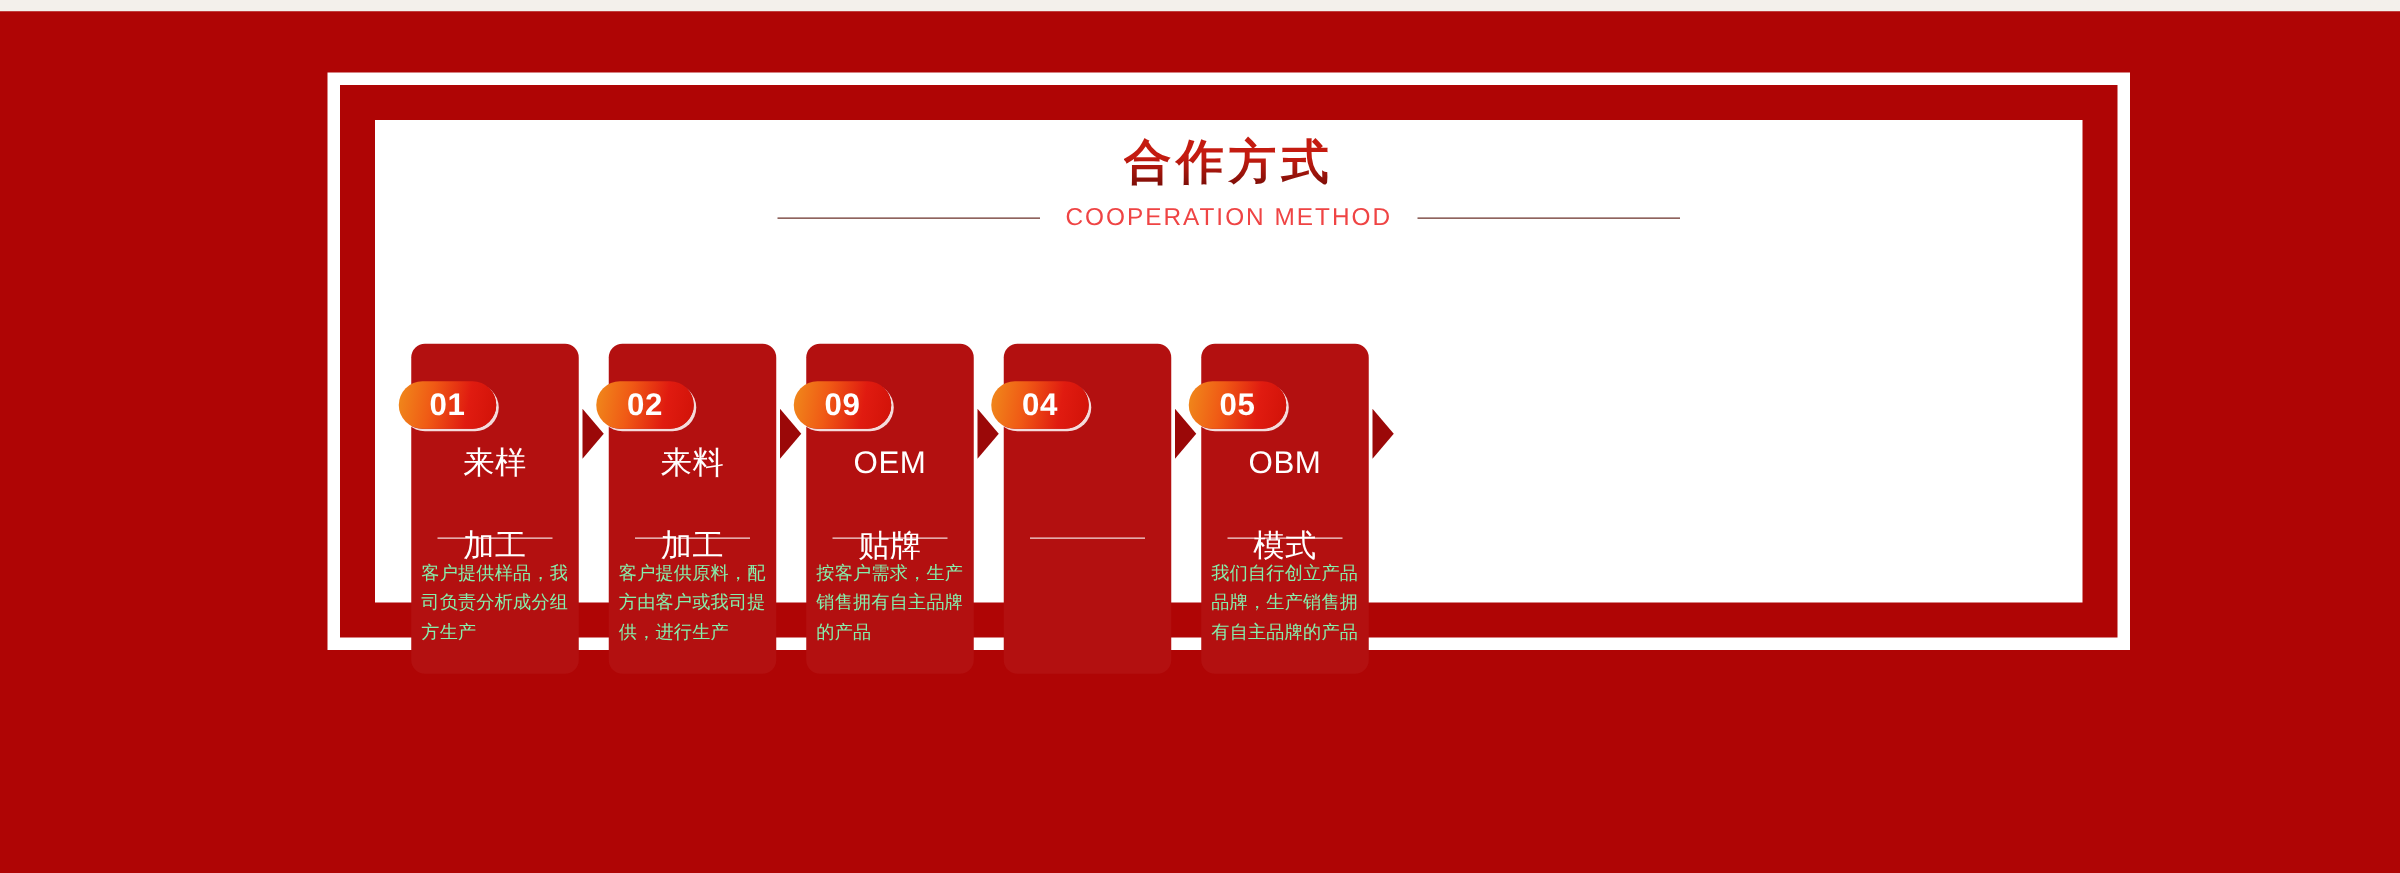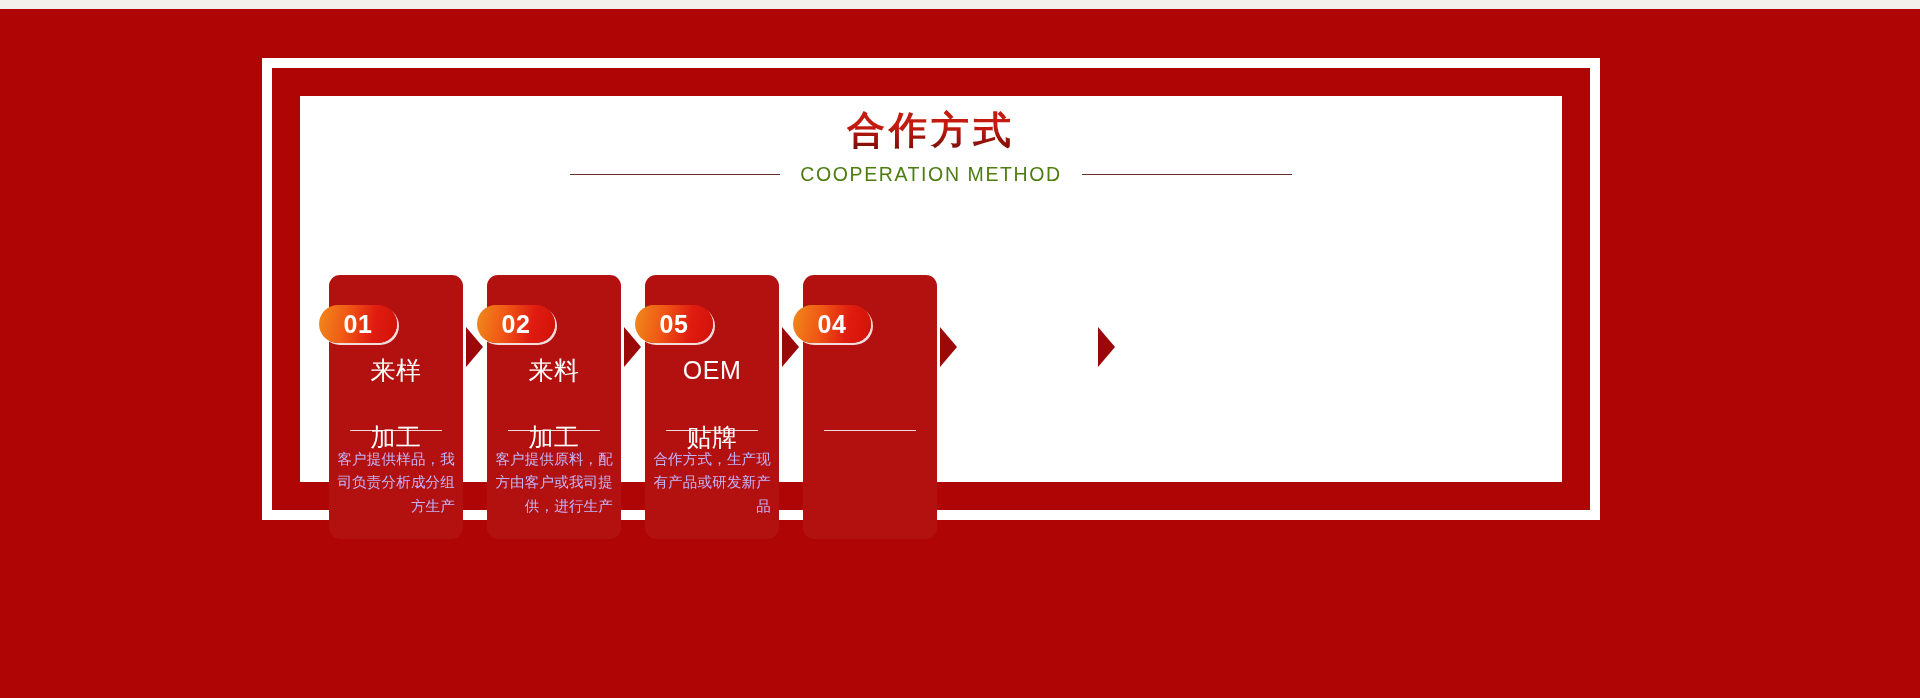--- a/index.html
+++ b/index.html
@@ -15,21 +15,21 @@
   }
   
   .top-strip{
     position:absolute;left:0;top:0;width:1920px;height:9px;
     background:#F3F0EB;
   }
 
   
   .frame-outer{
     position:absolute;
-    left:262px;top:58px;width:1338px;height:462px;
+    left:262px;top:58px;width:1442px;height:462px;
     background:#ffffff;
   }
   .frame-band{
     position:absolute;left:10px;top:10px;right:10px;bottom:10px;
     background:#AF0505;
   }
   .frame-inner{
     position:absolute;left:28px;top:28px;right:28px;bottom:28px;
     background:#ffffff;
   }
@@ -48,21 +48,21 @@
     line-height:1.18;
   }
   .head-sub-row{
     display:flex;align-items:center;justify-content:center;gap:20px;
     margin-top:10px;
   }
   .rule{
     width:210px;height:1px;background:#6B3029;
   }
   .head-en{
-    font-size:19.5px;letter-spacing:1.6px;color:#4d7c0f;
+    font-size:19.5px;letter-spacing:1.6px;color:#ef4444;
     white-space:nowrap;font-weight:400;
   }
 
   
   .cards{
     position:absolute;left:0;top:0;width:1338px;height:462px;
     pointer-events:none;
     padding-left:20px;
   }
   .card{
@@ -100,21 +100,21 @@
     line-height:1.34;
     letter-spacing:0.5px;
   }
   .card-title .t2{display:block;margin-top:33px;}
   .divider{
     position:absolute;left:50%;transform:translateX(-50%);
     top:155px;width:92px;height:1px;background:rgba(255,255,255,0.85);
   }
   .card-desc{
     position:absolute;left:8px;right:8px;top:173px;
-    text-align:right;color:#c4b5fd;
+    text-align:left;color:#86efac;
     font-size:14.5px;line-height:1.62;
     letter-spacing:0.2px;
   }
 
   .arrow{
     position:absolute;top:231px;
     width:0;height:0;
     border-top:20px solid transparent;
     border-bottom:20px solid transparent;
     border-left:17px solid #9B0808;
@@ -163,39 +163,50 @@
               <span class="t1">来料</span>
               <span class="t2">加工</span>
             </div>
             <div class="divider"></div>
             <div class="card-desc">客户提供原料，配方由客户或我司提供，进行生产</div>
           </div>
           <div class="arrow" style="left:324px;"></div>
 
           <div class="card" style="left:345px;">
             <div class="badge">
-                <span>05</span>
+                <span>09</span>
               </div>
             <div class="card-title">
               <span class="t1">OEM</span>
               <span class="t2">贴牌</span>
             </div>
             <div class="divider"></div>
-            <div class="card-desc">合作方式，生产现有产品或研发新产品</div>
+            <div class="card-desc">按客户需求，生产销售拥有自主品牌的产品</div>
           </div>
           <div class="arrow" style="left:482px;"></div>
 
           <div class="card" style="left:503px;">
             <div class="badge">
                 <span>04</span>
               </div>
             <div class="divider"></div>
           </div>
           <div class="arrow" style="left:640px;"></div>
 
+          <div class="card" style="left:661px;">
+            <div class="badge">
+                <span>05</span>
+              </div>
+            <div class="card-title">
+              <span class="t1">OBM</span>
+              <span class="t2">模式</span>
+            </div>
+            <div class="divider"></div>
+            <div class="card-desc">我们自行创立产品品牌，生产销售拥有自主品牌的产品</div>
+          </div>
           <div class="arrow" style="left:798px;"></div>
 
 
         </div>
 
       </div>
     </div>
   </div>
 </div>
 

